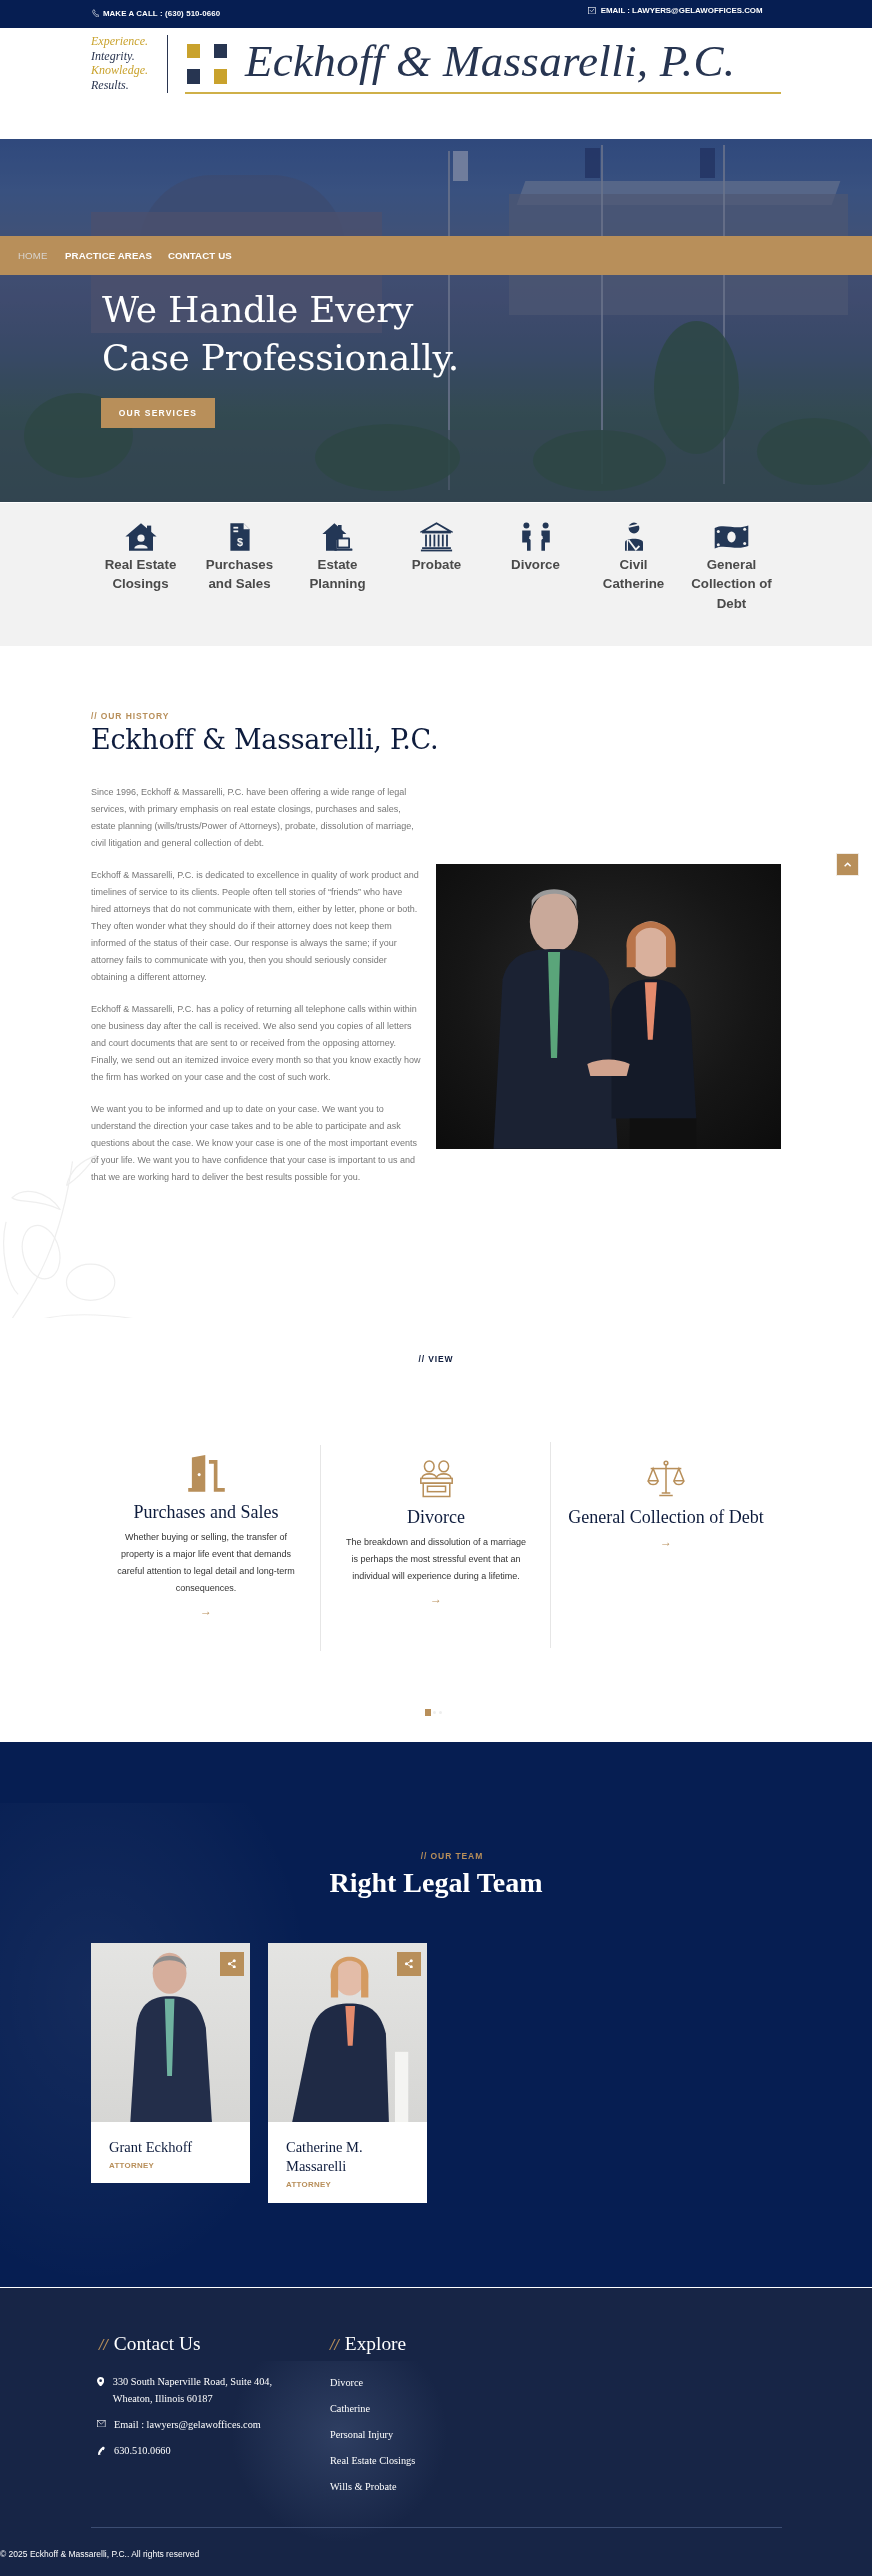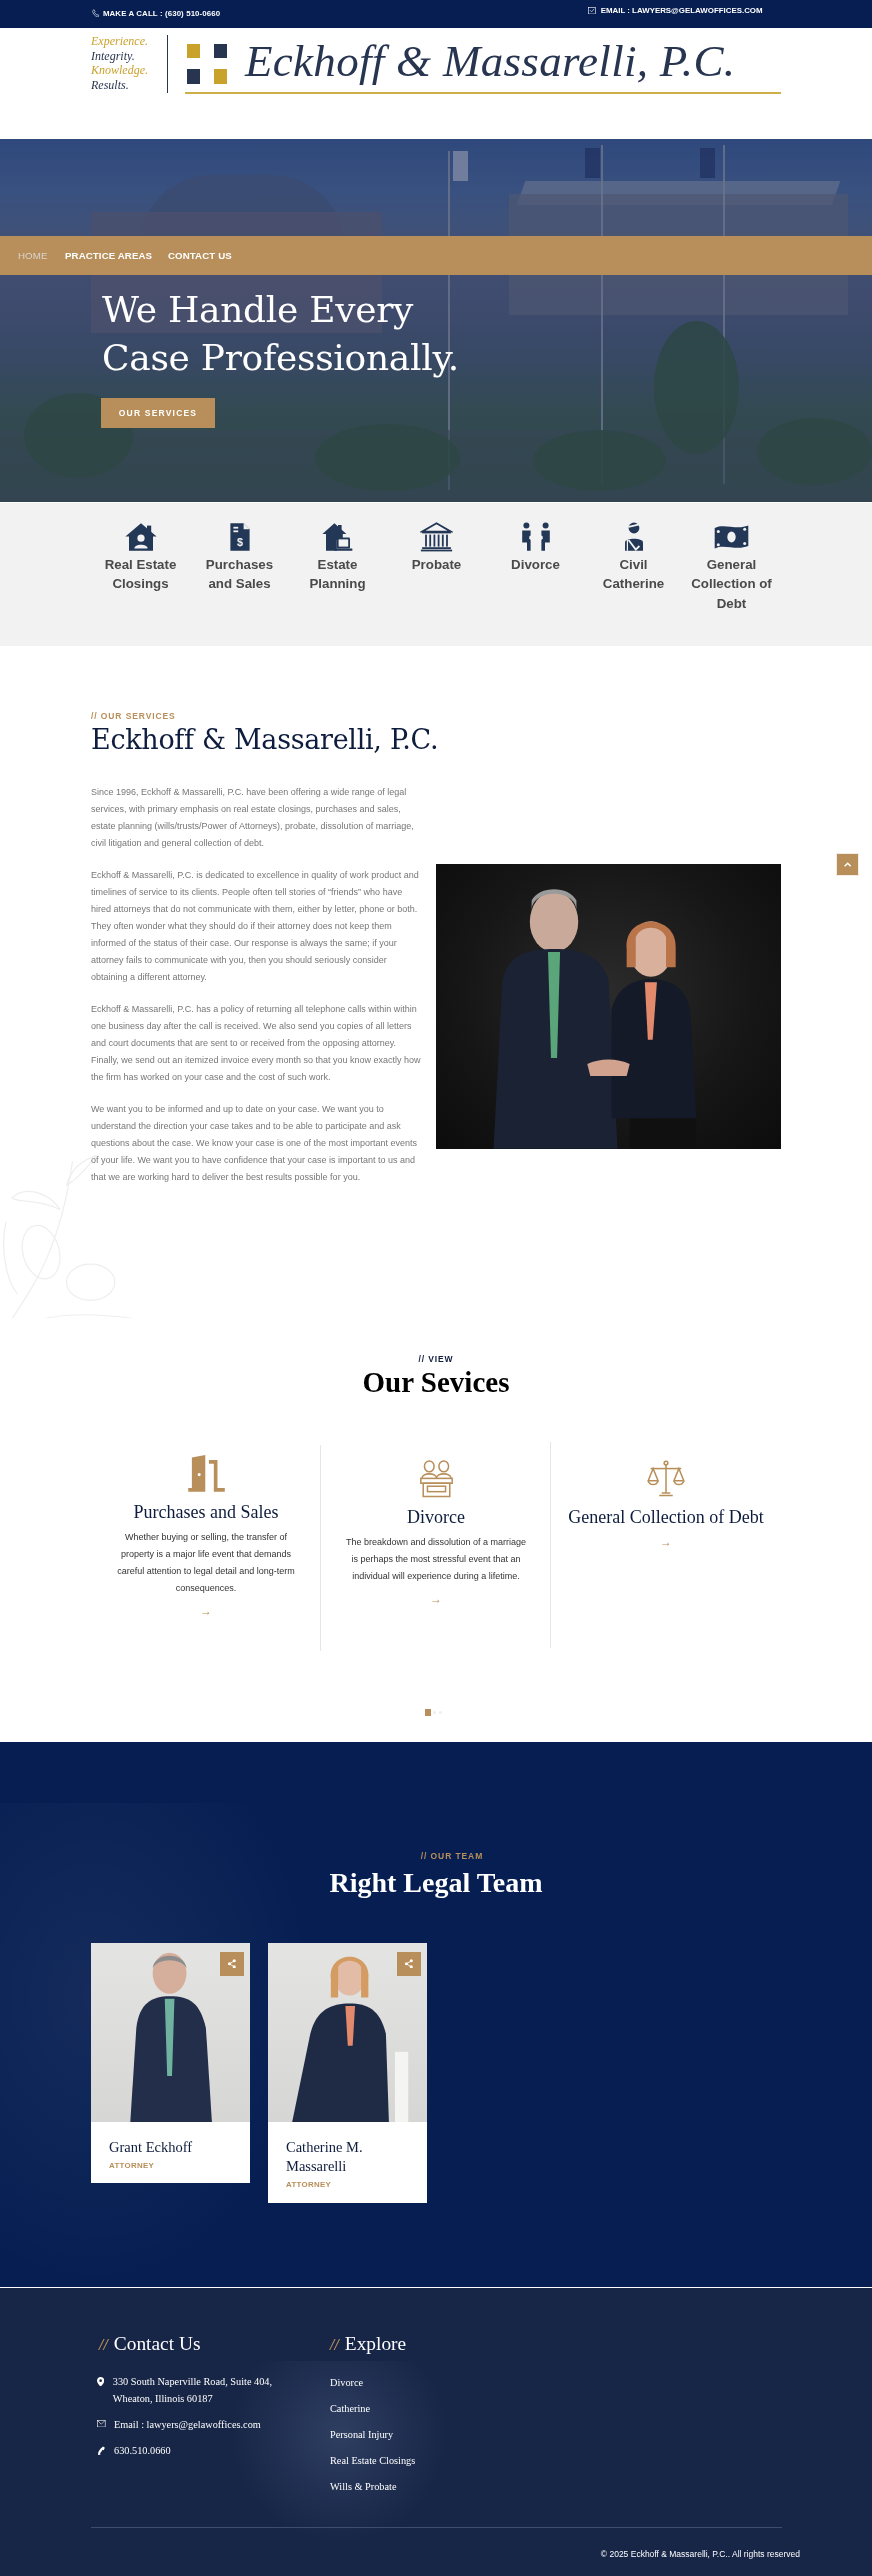--- a/index.html
+++ b/index.html
@@ -90,21 +90,21 @@
   .footer { position: absolute; left: 0; top: 2288px; width: 872px; height: 288px; background: #172546; }
   .footer .glow { position: absolute; left: 230px; top: 73px; width: 218px; height: 182px; background: radial-gradient(ellipse at 50% 40%, rgba(90,110,150,0.35) 0%, transparent 70%); }
   .f-head { position: absolute; top: 45px; font-family: "Liberation Serif", serif; font-size: 19.4px; color: #fff; display: flex; gap: 6px; align-items: baseline; }
   .f-head .sl { color: #b88f5a; font-style: italic; font-weight: bold; font-size: 15.8px; }
   .f-contact { position: absolute; left: 97px; top: 85px; width: 200px; font-family: "Liberation Serif", serif; font-size: 10.3px; color: #fff; }
   .f-contact .row { display: flex; gap: 8.5px; margin-bottom: 9px; line-height: 17px; }
   .f-contact .row svg { flex-shrink: 0; margin-top: 3.6px; }
   .f-explore { position: absolute; left: 330px; top: 86px; font-family: "Liberation Serif", serif; font-size: 10.3px; color: #fff; }
   .f-explore a { display: block; color: #fff; text-decoration: none; line-height: 17px; margin-bottom: 9px; }
   .f-line { position: absolute; left: 91px; top: 239px; width: 691px; height: 0.6px; background: #3c4d72; }
-  .f-copy { position: absolute; left: 0; width: 800px; top: 261px; text-align: right; font-size: 8.5px; color: #fff; }
+  .f-copy { position: absolute; left: 0; width: 800px; top: 261px; text-align: left; font-size: 8.5px; color: #fff; }
 </style>
 </head>
 <body>
 
 <div class="topbar">
   <div class="call">
     <svg width="7.3" height="8.5" viewBox="0 0 12 14">
         <path d="M3 1 L5 4 L4 5.5 C5 7.5 6.5 9 8.5 10 L10 9 L11.5 11.5 L9.5 13 C5 12 1.5 8 1 3.5 Z" fill="none" stroke="#fff" stroke-width="1"></path>
       </svg>
     <span>MAKE A CALL : (630) 510-0660</span>
@@ -253,21 +253,21 @@
     <g fill="none" stroke="#cfcfcf" stroke-width="2">
       <path d="M20 280 C60 220 100 160 120 20"></path>
       <ellipse cx="68" cy="170" rx="30" ry="45" transform="rotate(-15 68 170)"></ellipse>
       <ellipse cx="150" cy="220" rx="40" ry="30"></ellipse>
       <path d="M100 100 C60 80 30 90 20 80 C40 60 80 70 100 100"></path>
       <path d="M110 60 C140 40 150 20 160 10 C130 20 115 40 110 60"></path>
       <path d="M40 290 C90 270 150 270 220 280 C150 290 90 295 40 290"></path>
       <path d="M10 120 C0 160 10 220 30 240"></path>
     </g>
   </svg>
-  <div class="eyebrow hist-eyebrow">// OUR SERVICES</div>
+  <div class="eyebrow hist-eyebrow">// OUR HISTORY</div>
   <h2 class="hist-title">Eckhoff &amp; Massarelli, P.C.</h2>
   <div class="hist-body">
     <p>Since 1996, Eckhoff &amp; Massarelli, P.C. have been offering a wide range of legal services, with primary emphasis on real estate closings, purchases and sales, estate planning (wills/trusts/Power of Attorneys), probate, dissolution of marriage, civil litigation and general collection of debt.</p>
     <p>Eckhoff &amp; Massarelli, P.C. is dedicated to excellence in quality of work product and timelines of service to its clients. People often tell stories of “friends” who have hired attorneys that do not communicate with them, either by letter, phone or both. They often wonder what they should do if their attorney does not keep them informed of the status of their case. Our response is always the same; if your attorney fails to communicate with you, then you should seriously consider obtaining a different attorney.</p>
     <p>Eckhoff &amp; Massarelli, P.C. has a policy of returning all telephone calls within within one business day after the call is received. We also send you copies of all letters and court documents that are sent to or received from the opposing attorney. Finally, we send out an itemized invoice every month so that you know exactly how the firm has worked on your case and the cost of such work.</p>
     <p>We want you to be informed and up to date on your case. We want you to understand the direction your case takes and to be able to participate and ask questions about the case. We know your case is one of the most important events of your life. We want you to have confidence that your case is important to us and that we are working hard to deliver the best results possible for you.</p>
   </div>
   <div class="photo-pair">
     <svg width="345" height="285" viewBox="0 0 570 470">
       <ellipse cx="195" cy="95" rx="40" ry="50" fill="#c9a99a"></ellipse>
@@ -284,21 +284,20 @@
   </div>
   <div class="to-top">
     <svg width="7.3" height="4.8" viewBox="0 0 12 8">
         <path d="M1 7 L6 2 L11 7" stroke="#fff" stroke-width="2.5" fill="none"></path>
       </svg>
   </div>
 </section>
 
 <section class="services">
   <div class="eyebrow srv-eyebrow">// VIEW</div>
-  <h2 class="srv-title">Our Sevices</h2>
 
   <div class="srv-card" style="left:91px">
     <div class="ico">
       <svg width="39" height="38" viewBox="0 0 64 62">
           <path d="M8 4 L30 0 L30 60 L2 60 L2 54 L8 54 Z" fill="#b88f5a"></path>
           <path d="M36 8 L50 8 L50 54 L62 54 L62 60 L44 60 L44 14 L36 14 Z" fill="#b88f5a"></path>
           <circle cx="20" cy="32" r="2.5" fill="#fff"></circle>
         </svg>
     </div>
     <h3>Purchases and Sales</h3>

